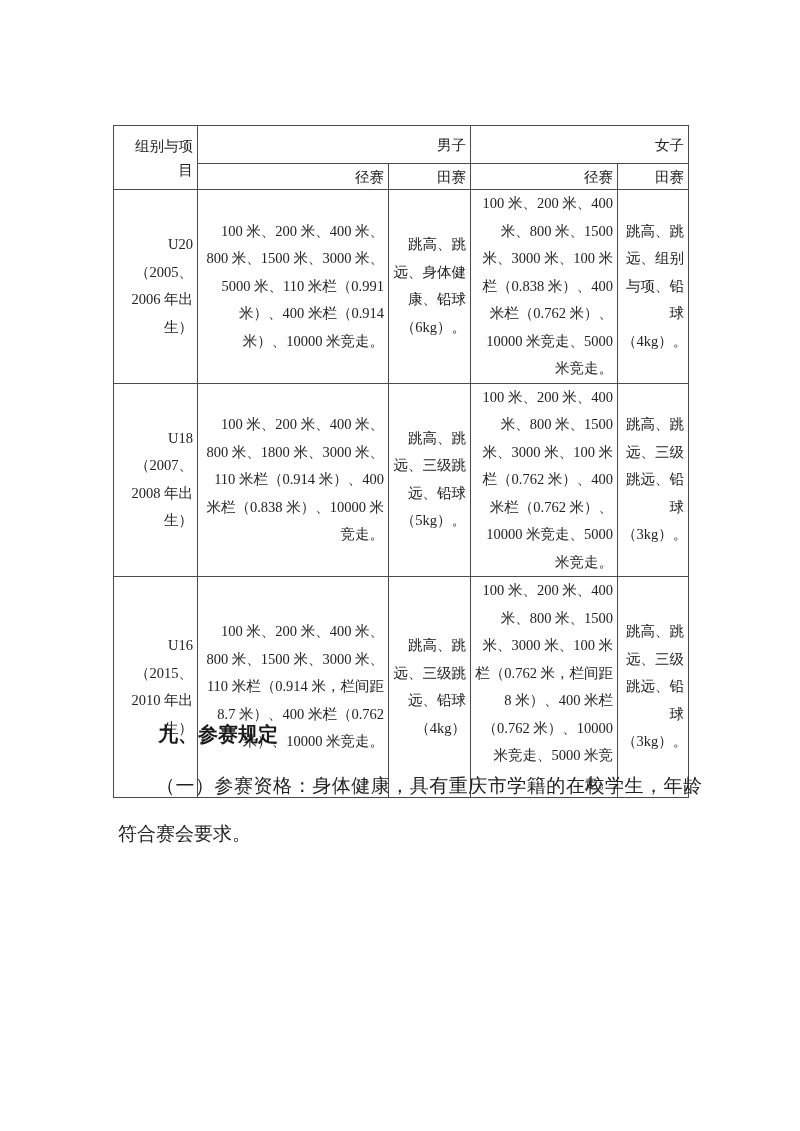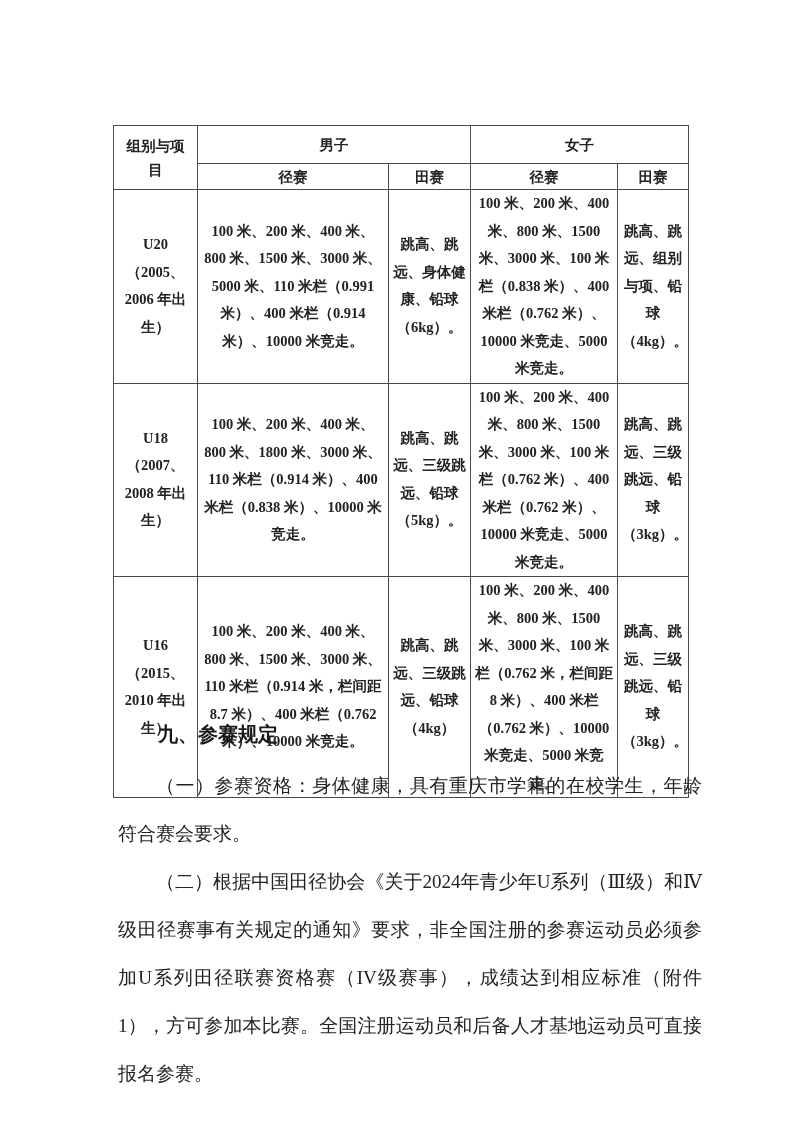--- a/index.html
+++ b/index.html
@@ -17,23 +17,23 @@
     left: 113px;
     top: 125px;
     width: 575px;
     border-collapse: collapse;
     table-layout: fixed;
     font-size: 14.5px;
     color: #222222;
   }
   .doc-table td, .doc-table th {
     border: 1px solid #4a4a4a;
-    text-align: center;
+    text-align: right;
     vertical-align: middle;
-    font-weight: bold;
+    font-weight: normal;
     line-height: 27.5px;
     padding: 0 4px;
     overflow: hidden;
   }
   .doc-table th { line-height: 24px; }
   .hdr-row-1 { height: 38px; }
   .hdr-row-2 { height: 26px; }
   .row-u20 { height: 165px; }
   .row-u18 { height: 165px; }
   .row-u16 { height: 194px; }
@@ -114,14 +114,13 @@
     <td>跳高、跳远、三级跳远、铅球（4kg）</td>
     <td>100 米、200 米、400 米、800 米、1500 米、3000 米、100 米栏（0.762 米，栏间距 8 米）、400 米栏（0.762 米）、10000 米竞走、5000 米竞走。</td>
     <td>跳高、跳远、三级跳远、铅球（3kg）。</td>
   </tr>
 </tbody>
   </table>
 
 <div class="section">
   <h2 class="section-heading">九、参赛规定</h2>
   <p>（一）参赛资格：身体健康，具有重庆市学籍的在校学生，年龄符合赛会要求。</p>
-  <p>（二）根据中国田径协会《关于2024年青少年U系列（Ⅲ级）和Ⅳ级田径赛事有关规定的通知》要求，非全国注册的参赛运动员必须参加U系列田径联赛资格赛（IV级赛事），成绩达到相应标准（附件1），方可参加本比赛。全国注册运动员和后备人才基地运动员可直接报名参赛。</p>
 </div>
 
 </body></html>

